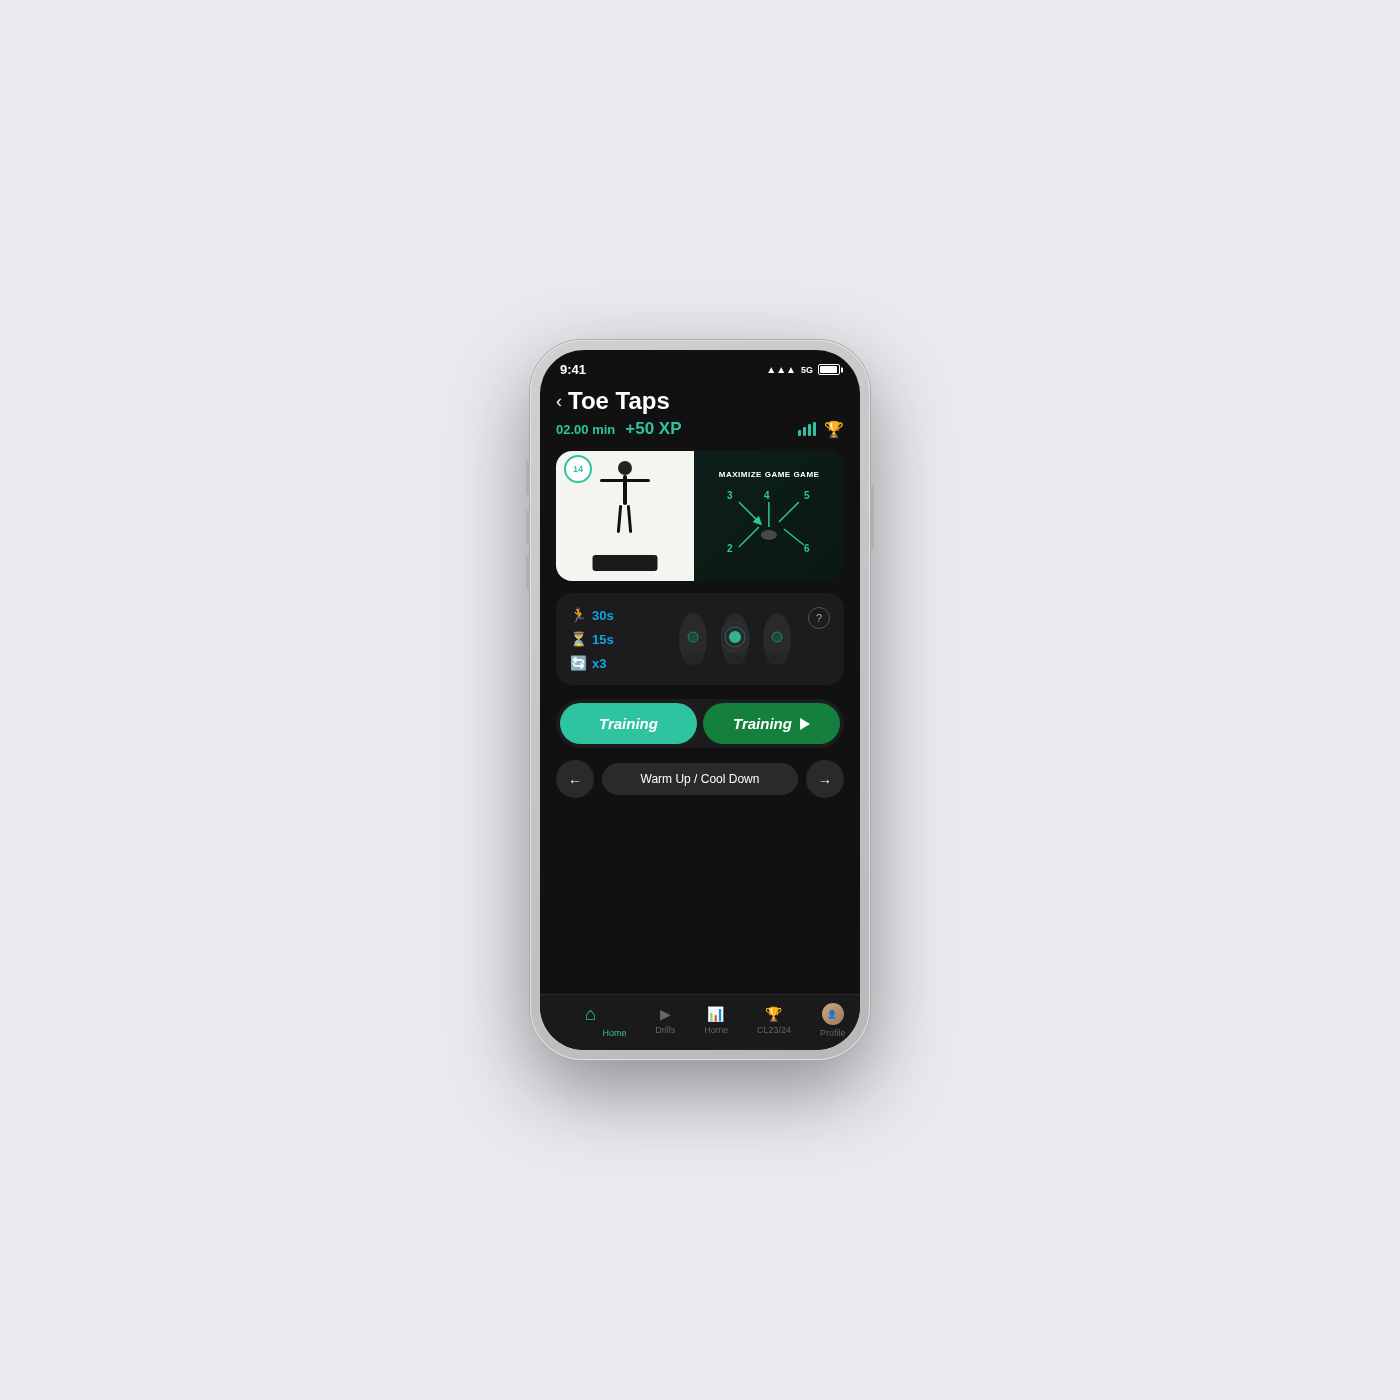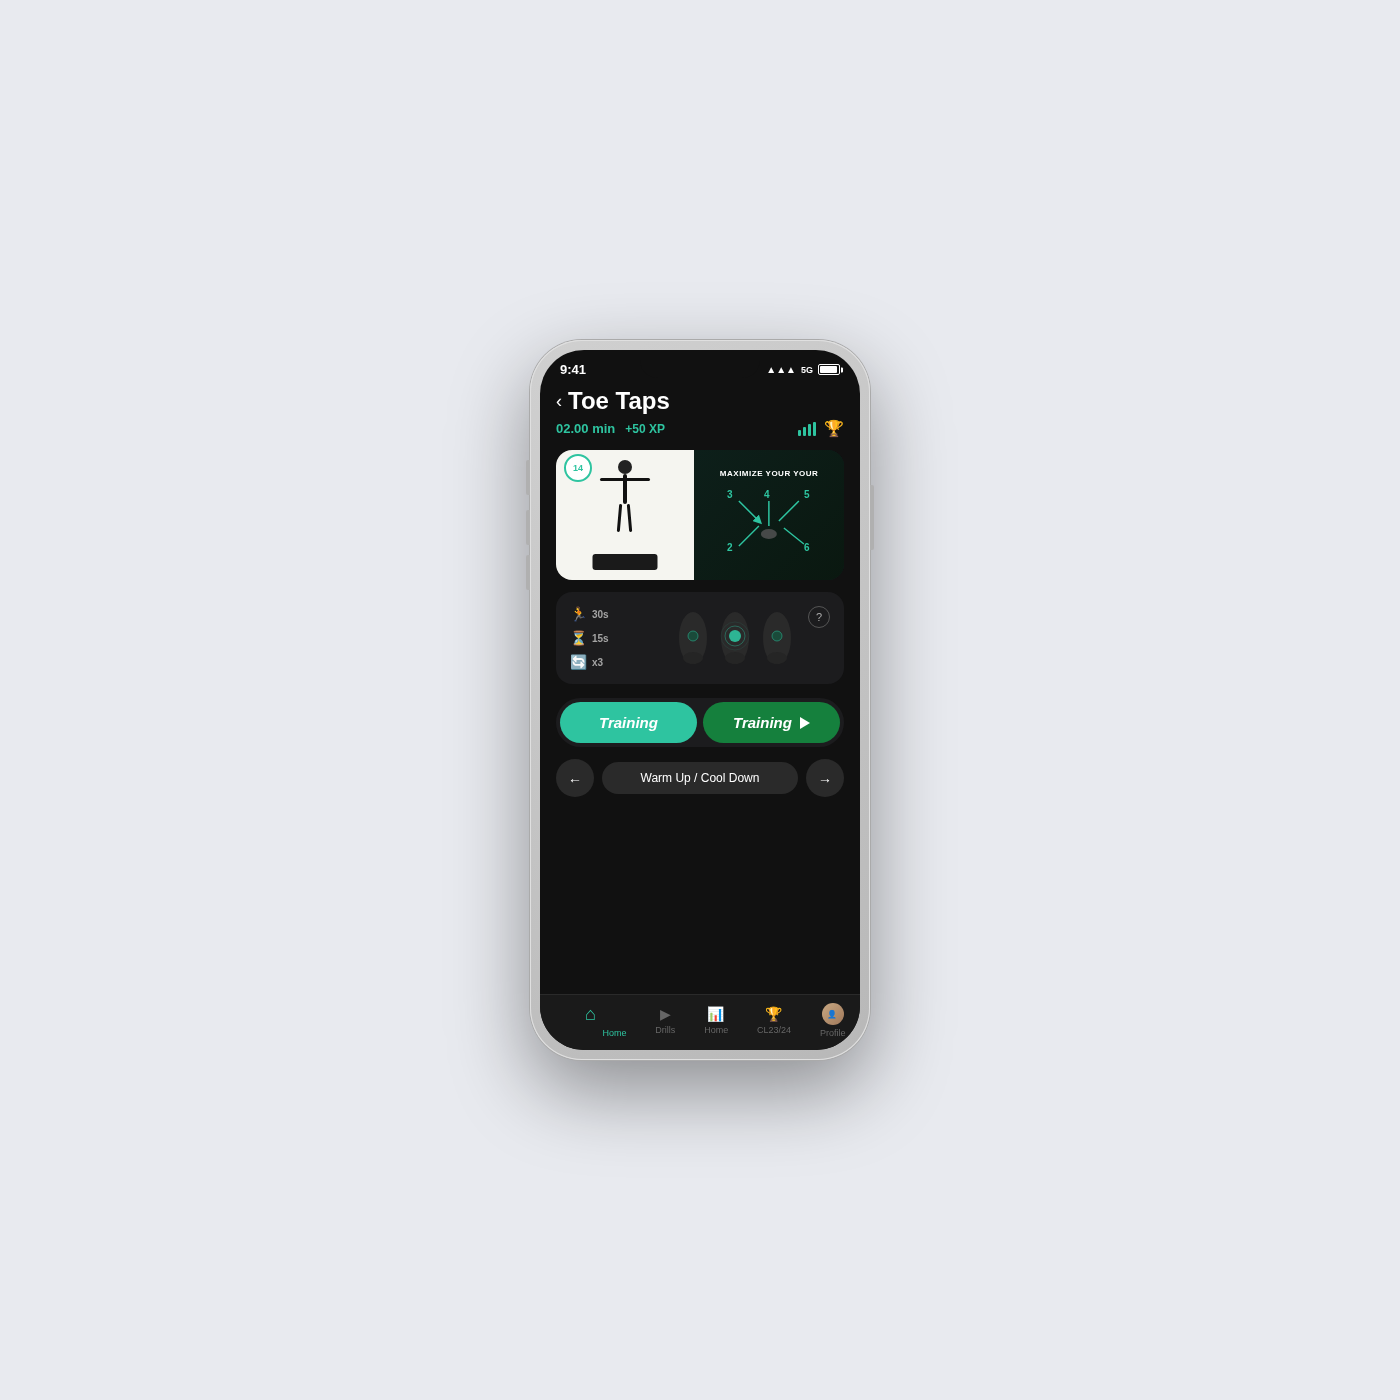--- a/index.html
+++ b/index.html
@@ -164,21 +164,21 @@
       display: flex;
       gap: 10px;
       align-items: center;
     }
     .meta-time {
       font-size: 13px;
       font-weight: 600;
       color: #2ec4a0;
     }
     .meta-xp {
-      font-size: 12px;
+      font-size: 17px;
       font-weight: 600;
       color: #2ec4a0;
     }
     .meta-icons {
       display: flex;
       align-items: center;
       gap: 8px;
     }
     .speed-lines {
       display: flex;
@@ -277,23 +277,23 @@
       align-items: center;
       gap: 6px;
     }
     .stat-icon {
       font-size: 14px;
       color: #ccc;
       width: 16px;
       text-align: center;
     }
     .stat-value {
-      font-size: 10px;
+      font-size: 13px;
       font-weight: 600;
-      color: #a3a3a3;
+      color: #0ea5e9;
     }
     .help-btn {
       position: absolute;
       right: 16px;
       top: 8px;
       width: 22px;
       height: 22px;
       border-radius: 50%;
       border: 1.5px solid #555;
       display: flex;
@@ -493,21 +493,21 @@
 
             <div style="position:absolute; top:44px; left:28px; width:3px; height:28px; background:#111; border-radius:2px; transform:rotate(5deg);"></div>
             <div style="position:absolute; top:44px; left:38px; width:3px; height:28px; background:#111; border-radius:2px; transform:rotate(-5deg);"></div>
 
             <div style="position:absolute; bottom:0; left:50%; transform:translateX(-50%); width:65px; height:16px; background:#1a1a1a; border-radius:3px;"></div>
           </div>
         </div>
 
         <div class="video-right">
           <div class="video-right-content">
-            <div class="video-title">MAXIMIZE YOUR YOUR</div>
+            <div class="video-title">MAXIMIZE GAME GAME</div>
 
             <svg width="100%" height="75" viewBox="0 0 120 75">
 
               <text x="18" y="12" fill="#2ec4a0" font-size="10" font-weight="bold">3</text>
               <text x="55" y="12" fill="#2ec4a0" font-size="10" font-weight="bold">4</text>
               <text x="95" y="12" fill="#2ec4a0" font-size="10" font-weight="bold">5</text>
               <text x="18" y="65" fill="#2ec4a0" font-size="10" font-weight="bold">2</text>
               <text x="95" y="65" fill="#2ec4a0" font-size="10" font-weight="bold">6</text>
 
               <line x1="30" y1="15" x2="50" y2="35" stroke="#2ec4a0" stroke-width="1.5" marker-end="url(#arr)"></line>

